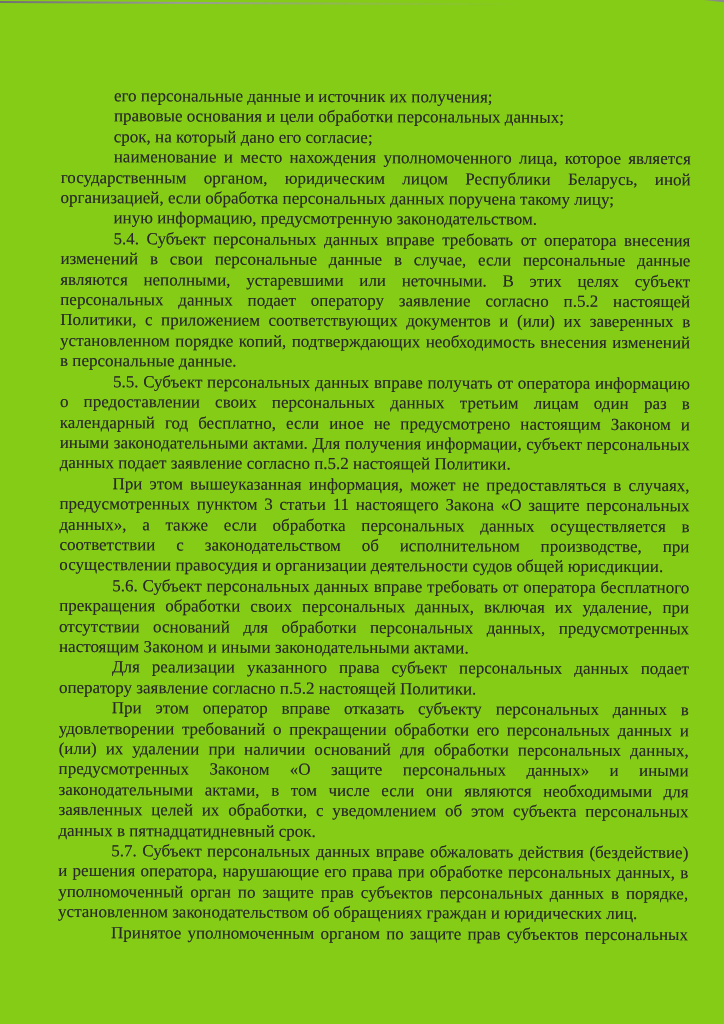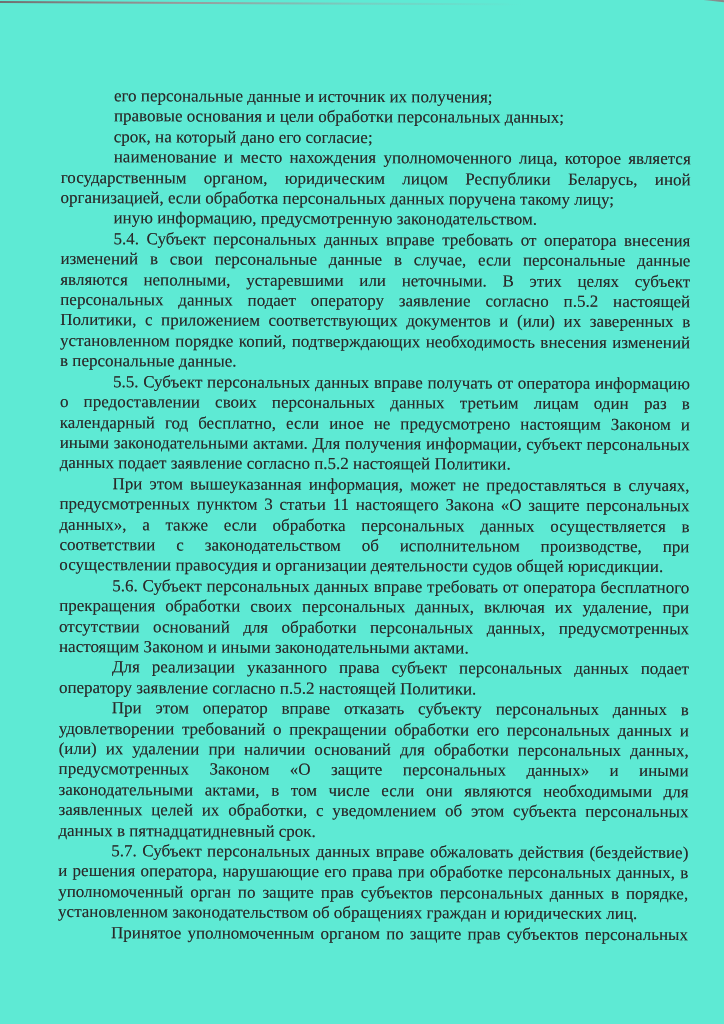--- a/index.html
+++ b/index.html
@@ -4,21 +4,21 @@
 <style>
   html, body {
     margin: 0;
     padding: 0;
     background: #ffffff;
   }
   .page {
     position: relative;
     width: 724px;
     height: 1024px;
-    background: #5eead4;
+    background: #84cc16;
     overflow: hidden;
   }
   
   .scan-edge-left {
     position: absolute;
     top: 1px;
     left: -6px;
     width: 530px;
     height: 2px;
     background: linear-gradient(90deg, #6f6f6f 0%, #9a9a9a 35%, rgba(160,160,160,0.35) 70%, rgba(160,160,160,0) 100%);

